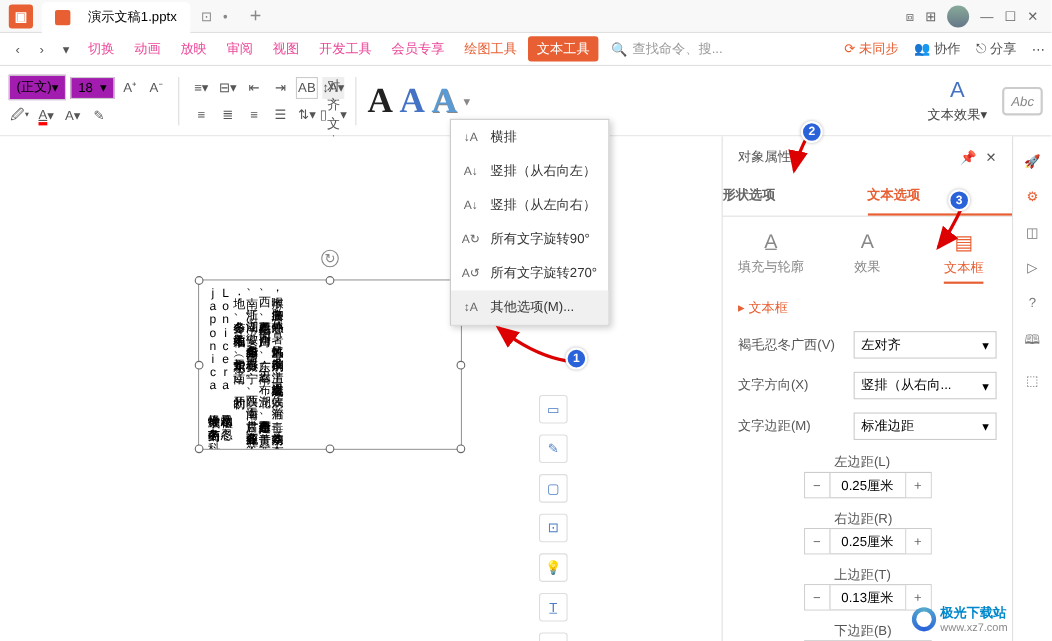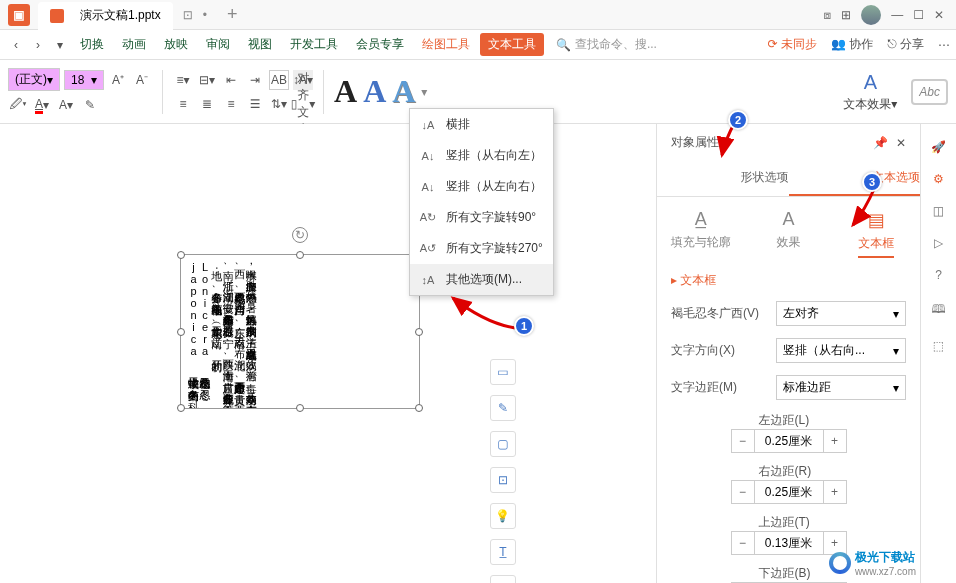--- a/index.html
+++ b/index.html
@@ -9,32 +9,32 @@
 .titlebar { height: 30px; display: flex; align-items: center; border-bottom: 1px solid #e0e0e0; background: #f8f8f8; }
 .app-icon { width: 22px; height: 22px; background: #e85f33; border-radius: 3px; margin: 0 8px; color: #fff; display: flex; align-items: center; justify-content: center; font-weight: bold; }
 .tab-active { height: 28px; padding: 0 12px; display: flex; align-items: center; background: #fff; border-radius: 4px 4px 0 0; margin-top: 2px; gap: 16px; }
 .doc-icon { width: 14px; height: 14px; background: #e85f33; border-radius: 2px; }
 .tab-tools { display: flex; gap: 10px; margin-left: 10px; color: #888; }
 .titlebar-right { margin-left: auto; display: flex; gap: 10px; align-items: center; padding-right: 12px; color: #666; }
 .avatar { width: 20px; height: 20px; border-radius: 50%; background: linear-gradient(#8a9, #678); }
 
 
 .menubar { height: 30px; display: flex; align-items: center; gap: 2px; padding: 0 6px; border-bottom: 1px solid #e0e0e0; }
-.menu-item { padding: 4px 8px; color: #14532d; cursor: pointer; }
+.menu-item { padding: 4px 8px; color: #ec4899; cursor: pointer; }
 .menu-item.orange { color: #e85f33; }
 .menu-item.boxed { background: #e85f33; color: #fff; border-radius: 3px; padding: 3px 8px; }
 .menu-search { margin-left: 10px; color: #999; display: flex; align-items: center; gap: 4px; }
 .menu-right { margin-left: auto; display: flex; gap: 14px; color: #555; align-items: center; }
 .menu-right span.orange { color: #e85f33; }
 
 
 .toolbar { height: 64px; border-bottom: 1px solid #e0e0e0; display: flex; align-items: center; padding: 0 8px; gap: 4px; position: relative; }
 .tb-group { display: flex; flex-direction: column; gap: 4px; }
 .tb-row { display: flex; gap: 4px; align-items: center; }
-.tb-sel { border: 1px solid #ccc; padding: 2px 6px; background: #f0abfc; min-width: 50px; display: flex; align-items: center; justify-content: space-between; }
+.tb-sel { border: 1px solid #ccc; padding: 2px 6px; background: #a21caf; min-width: 50px; display: flex; align-items: center; justify-content: space-between; }
 .tb-ico { width: 20px; height: 20px; display: flex; align-items: center; justify-content: center; color: #555; cursor: pointer; }
 .tb-ico.boxed { border: 1px solid #ccc; }
 .wordart { display: flex; gap: 6px; align-items: center; }
 .wa { font-size: 32px; font-weight: bold; font-family: serif; }
 .wa1 { color: #222; }
 .wa2 { color: #4472c4; }
 .wa3 { color: #5b9bd5; text-shadow: 1px 1px 0 #888; }
 .tb-right { margin-left: auto; display: flex; gap: 14px; align-items: center; }
 .tb-text-col { display: flex; flex-direction: column; gap: 2px; font-size: 11px; color: #444; }
 .abc-box { border: 2px solid #ccc; padding: 4px 6px; font-style: italic; color: #888; border-radius: 4px; }
@@ -59,21 +59,21 @@
 
 
 .side-icons { position: absolute; left: 490px; top: 235px; display: flex; flex-direction: column; gap: 10px; }
 .side-icons .si { width: 26px; height: 26px; border: 1px solid #ddd; border-radius: 3px; display: flex; align-items: center; justify-content: center; color: #4a7cc4; background: #fff; }
 
 
 .right-panel { position: absolute; right: 36px; top: 124px; width: 264px; bottom: 0; border-left: 1px solid #e0e0e0; background: #fff; padding: 0; }
 .rp-header { padding: 10px 14px; display: flex; align-items: center; color: #555; }
 .rp-header .pin { margin-left: auto; margin-right: 8px; }
 .rp-tabs { display: flex; border-bottom: 1px solid #e0e0e0; }
-.rp-tab { flex: 1; text-align: right; padding: 8px 0; color: #666; cursor: pointer; }
+.rp-tab { flex: 1; text-align: left; padding: 8px 0; color: #666; cursor: pointer; font-weight: bold; }
 .rp-tab.active { color: #e85f33; border-bottom: 2px solid #e85f33; }
 .rp-subtabs { display: flex; padding: 12px 0 0; }
 .rp-subtab { flex: 1; text-align: center; color: #888; cursor: pointer; font-size: 11px; }
 .rp-subtab .si-big { font-size: 18px; display: block; margin-bottom: 4px; }
 .rp-subtab.active { color: #e85f33; }
 .rp-subtab.active .underline { border-bottom: 2px solid #e85f33; display: inline-block; padding-bottom: 4px; }
 .rp-section { padding: 14px; }
 .rp-section-title { color: #e85f33; margin-bottom: 12px; }
 .rp-section-title::before { content: "▸ "; }
 .rp-row { display: flex; align-items: center; margin-bottom: 12px; }

